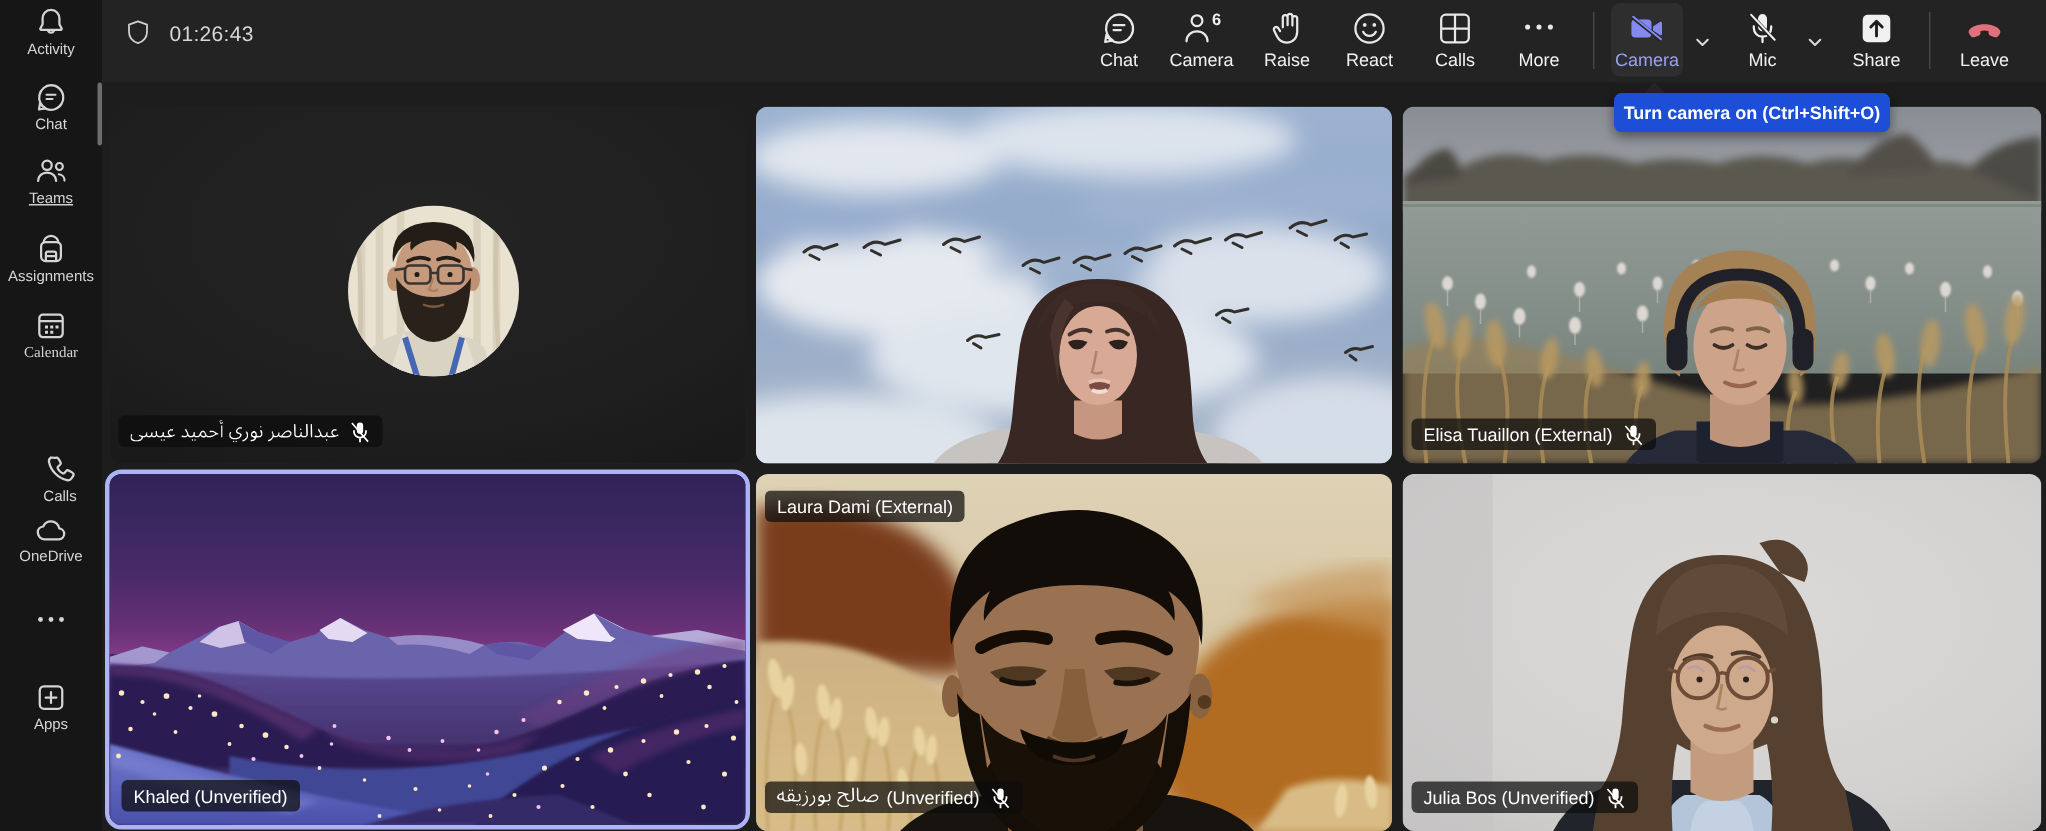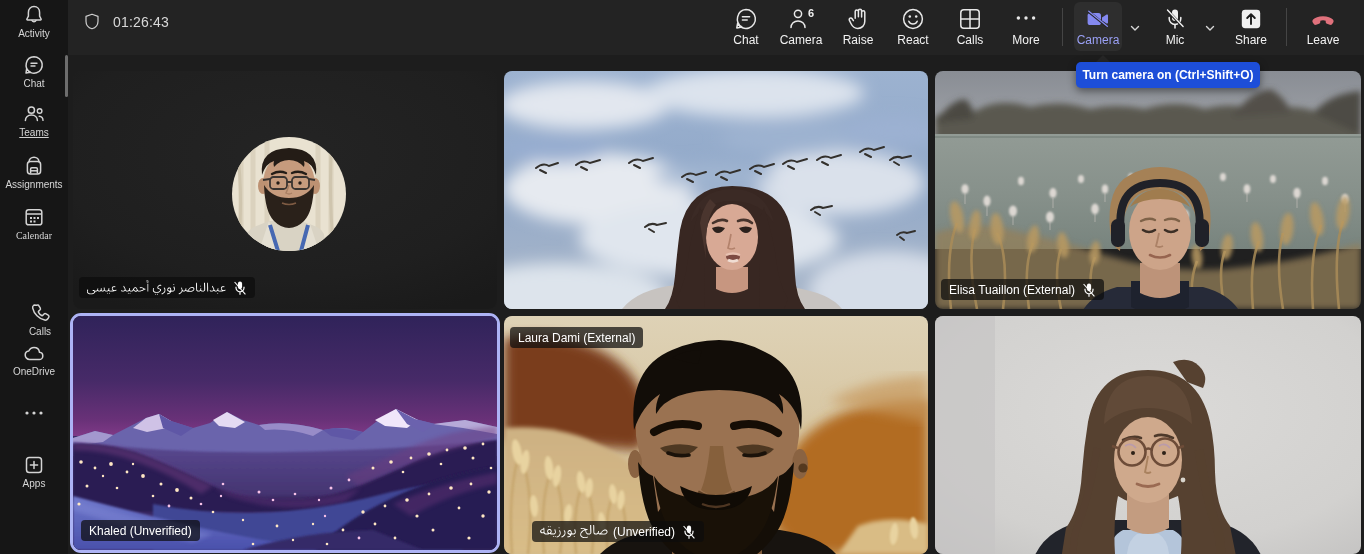--- a/index.html
+++ b/index.html
@@ -696,30 +696,36 @@
       </svg>
     </div>
 <div class="nlab" style="left:510px; top:279px;margin-top:48px;">Laura Dami (External)</div>
 <div class="nlab" style="left:941px; top:279px;" id="lab3">Elisa Tuaillon (External)<svg class="mic" width="14" height="16" viewBox="0 0 14 16">
         <rect x="4.9" y="1.6" width="4.2" height="7.6" rx="2.1" fill="#fff"></rect>
         <path d="M3 6.8 v1 a4 4 0 0 0 8 0 v-1" fill="none" stroke="#fff" stroke-width="1.2"></path>
         <path d="M7 12.2 v2.6" stroke="#fff" stroke-width="1.2"></path>
         <path d="M1.6 2 L12.4 14.4" stroke="#fff" stroke-width="1.1"></path>
       </svg></div>
 <div class="nlab" style="left:81px; top:520px;">Khaled (Unverified)</div>
-<div class="nlab" style="left:532px; top:521px;" id="lab5">
+<div class="nlab" style="left:510px; top:521px;" id="lab5">
       <svg width="68" height="13.4" viewBox="0 0 324 64">
         <path d="M161 53L162 57L166 56L165 52ZM70 53L71 57L75 56L74 52ZM61 53L62 57L66 56L65 52ZM115 25L113 26L113 28L115 30L116 33L117 36L117 41L116 44L115 46L108 53L106 54L104 54L101 56L103 60L106 59L108 58L111 56L114 54L117 51L119 48L120 46L121 43L121 34L120 30L118 26ZM92 25L90 26L91 28L92 30L93 33L94 36L94 42L92 46L90 49L88 51L85 53L81 55L78 56L79 58L80 60L83 59L87 57L90 55L94 51L96 48L97 46L98 43L98 34L97 31L96 28L95 26ZM165 21L163 21L163 24L165 28L166 33L166 36L165 38L163 40L160 41L151 40L151 34L150 30L148 27L146 25L144 24L139 24L137 25L133 29L132 31L131 34L131 40L132 42L135 44L138 45L144 49L142 51L136 54L133 54L130 55L130 59L135 59L138 58L141 57L144 55L148 51L150 46L162 45L165 44L168 42L169 40L170 38L170 30L169 25L168 22L167 20ZM143 29L145 31L146 33L147 36L147 39L145 41L141 41L138 40L135 37L135 35L136 32ZM16 13L15 18L13 18L10 19L6 21L1 26L0 28L0 33L1 35L4 38L7 39L17 39L22 44L25 45L39 45L44 43L46 43L52 45L67 45L70 44L74 40L75 38L75 30L74 26L73 22L72 20L70 21L68 21L68 24L70 28L71 33L71 37L68 40L65 41L51 39L54 36L55 33L55 27L53 23L50 20L48 19L42 19L40 20L37 22L35 25L34 28L34 34L35 36L37 38L36 41L27 41L25 40L22 37L21 33L20 13ZM43 24L47 24L50 27L51 29L51 32L50 34L46 38L44 39L42 37L38 32L38 30L39 27L42 24ZM13 23L15 22L17 24L16 35L9 35L7 34L5 28L9 24L11 23ZM88 12L89 16L93 15L92 11ZM46 7L47 11L51 10L50 6ZM37 7L38 11L42 10L41 6ZM254 0L254 21L255 38L256 41L259 44L262 45L272 45L274 44L278 41L281 44L284 45L288 46L307 46L311 45L314 44L316 43L318 41L322 36L322 29L321 27L317 23L315 22L307 22L299 26L289 37L285 41L283 40L280 37L281 32L281 29L277 29L277 31L276 35L275 37L272 40L269 41L265 41L262 40L260 38L259 34L259 10L258 0ZM309 26L312 26L314 27L318 31L318 35L314 39L310 41L304 42L291 40L302 29L306 27ZM239 0L239 7L240 38L238 40L236 41L231 41L227 40L225 39L223 37L221 33L220 29L221 24L224 24L227 23L227 19L221 19L217 18L213 17L209 15L206 14L196 14L194 15L194 19L205 18L209 19L212 23L210 23L204 26L201 28L197 32L195 35L193 39L192 42L192 50L193 53L199 59L201 60L204 61L208 62L219 62L224 61L227 60L229 59L227 55L223 57L217 58L212 58L207 57L204 56L202 55L197 50L196 47L196 44L197 40L198 38L206 30L209 28L211 27L214 26L216 25L217 32L218 36L220 40L224 44L227 45L238 45L244 40L245 37L245 24L244 0Z" fill="#fff"></path>
       </svg>
       <span style="margin-left:5px;">(Unverified)</span>
       <svg class="mic" width="14" height="16" viewBox="0 0 14 16">
         <rect x="4.9" y="1.6" width="4.2" height="7.6" rx="2.1" fill="#fff"></rect>
         <path d="M3 6.8 v1 a4 4 0 0 0 8 0 v-1" fill="none" stroke="#fff" stroke-width="1.2"></path>
         <path d="M7 12.2 v2.6" stroke="#fff" stroke-width="1.2"></path>
         <path d="M1.6 2 L12.4 14.4" stroke="#fff" stroke-width="1.1"></path>
       </svg>
     </div>
+<div class="nlab" style="left:941px; top:521px;" id="lab6">Julia Bos (Unverified)<svg class="mic" width="14" height="16" viewBox="0 0 14 16">
+        <rect x="4.9" y="1.6" width="4.2" height="7.6" rx="2.1" fill="#fff"></rect>
+        <path d="M3 6.8 v1 a4 4 0 0 0 8 0 v-1" fill="none" stroke="#fff" stroke-width="1.2"></path>
+        <path d="M7 12.2 v2.6" stroke="#fff" stroke-width="1.2"></path>
+        <path d="M1.6 2 L12.4 14.4" stroke="#fff" stroke-width="1.1"></path>
+      </svg></div>
 
 <div id="tipnotch"></div>
 <div id="tip">Turn camera on (Ctrl+Shift+O)</div>
 <div id="scrollbar"></div>
 
 </div>
 
 </body></html>

